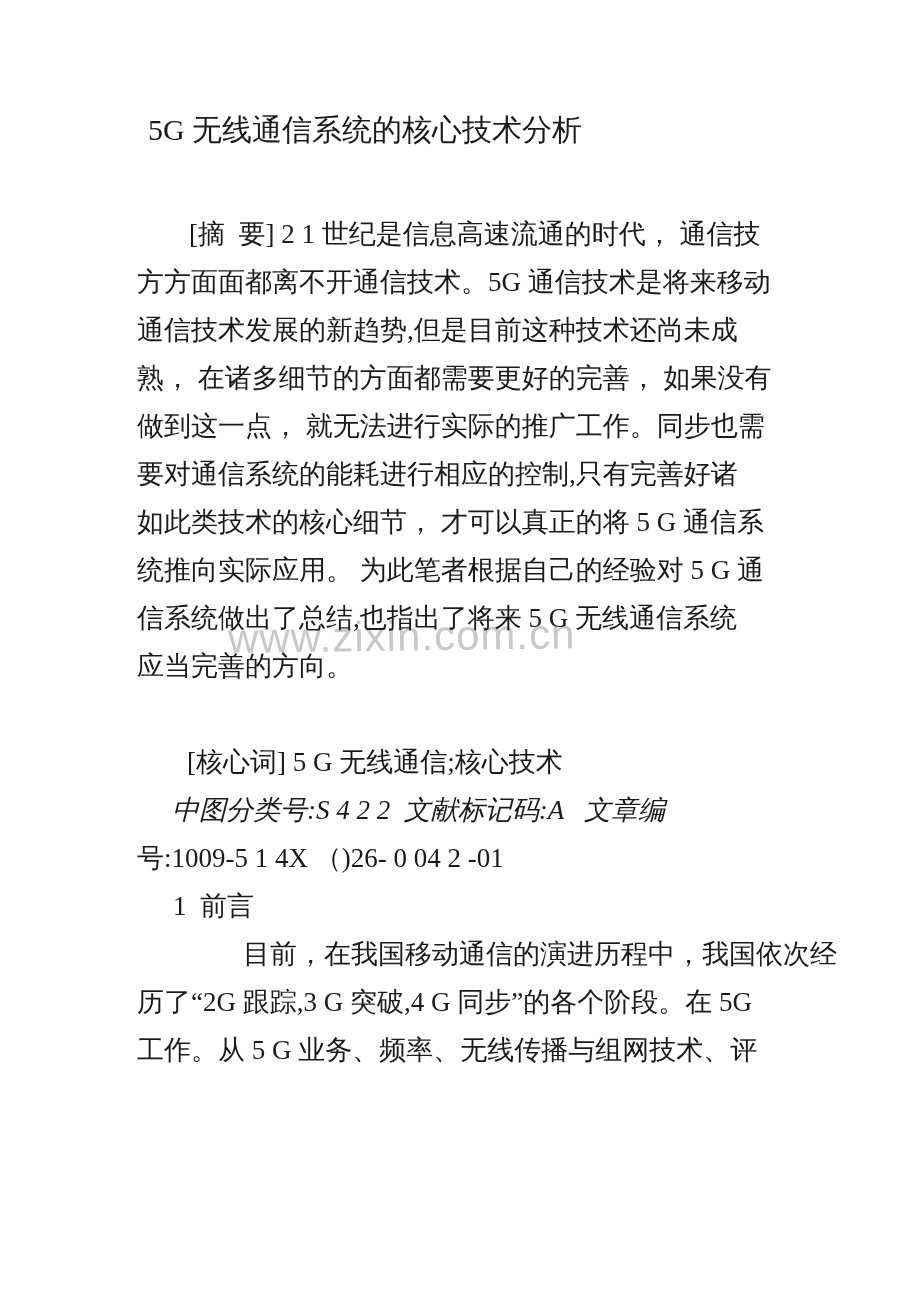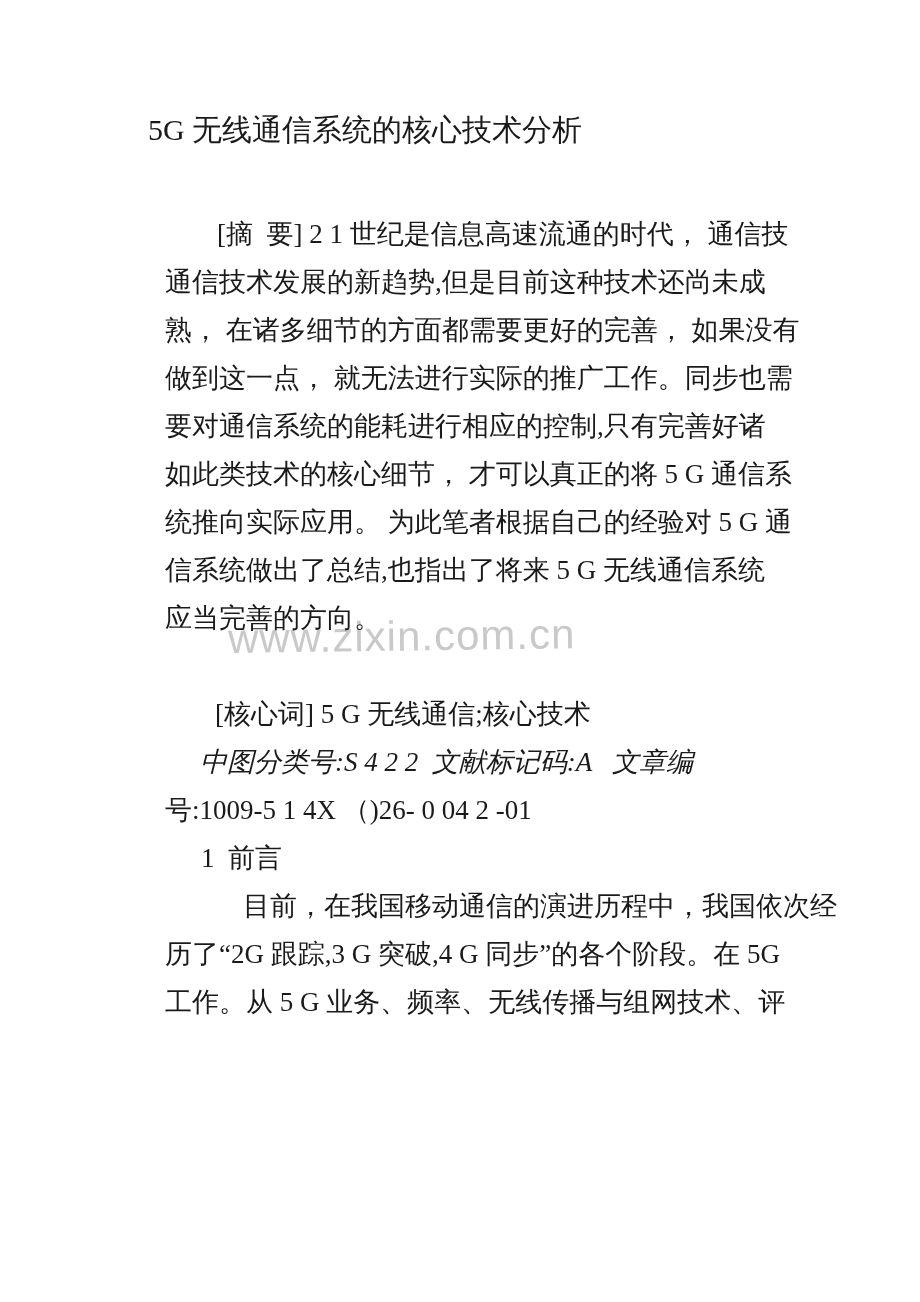--- a/index.html
+++ b/index.html
@@ -45,41 +45,41 @@
     top: 210px;
     left: 137px;
     width: 700px;
     z-index: 1;
     font-size: 27px;
   }
   .line {
     height: 48px;
     line-height: 48px;
     white-space: pre;
-    margin-left: 28px;
   }
   .gap-above { margin-top: 48px; }
   .ind-52 { padding-left: 52px; }
   .ind-50 { padding-left: 50px; }
   .ind-36 { padding-left: 36px; }
   .ind-35 { padding-left: 35px; font-style: italic; }
   .ind-30 { padding-left: 30px; text-align: right; }
 </style>
 </head>
 <body>
 
 <div class="page">
 
   <div class="watermark">www.zixin.com.cn</div>
 
   <div class="doc-title">5G 无线通信系统的核心技术分析</div>
 
   <div class="body-text">
 
     <div class="line ind-52">[摘  要] 2 1 世纪是信息高速流通的时代， 通信技</div>
+    <div class="line">方方面面都离不开通信技术。5G 通信技术是将来移动</div>
     <div class="line">通信技术发展的新趋势,但是目前这种技术还尚未成</div>
     <div class="line">熟， 在诸多细节的方面都需要更好的完善， 如果没有</div>
     <div class="line">做到这一点， 就无法进行实际的推广工作。同步也需</div>
     <div class="line">要对通信系统的能耗进行相应的控制,只有完善好诸</div>
     <div class="line">如此类技术的核心细节， 才可以真正的将 5 G 通信系</div>
     <div class="line">统推向实际应用。 为此笔者根据自己的经验对 5 G 通</div>
     <div class="line">信系统做出了总结,也指出了将来 5 G 无线通信系统</div>
     <div class="line">应当完善的方向。</div>
 
     <div class="line ind-50 gap-above">[核心词] 5 G 无线通信;核心技术</div>

